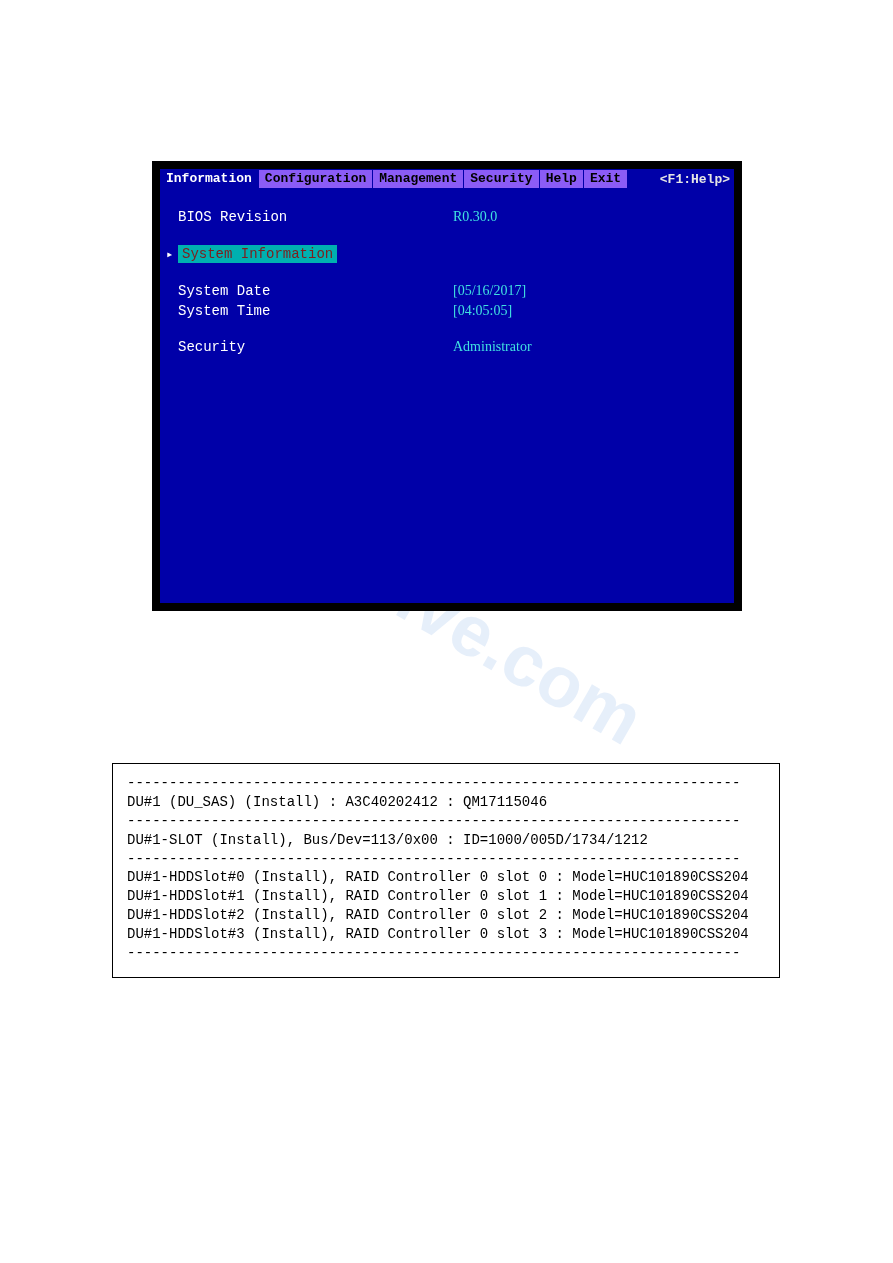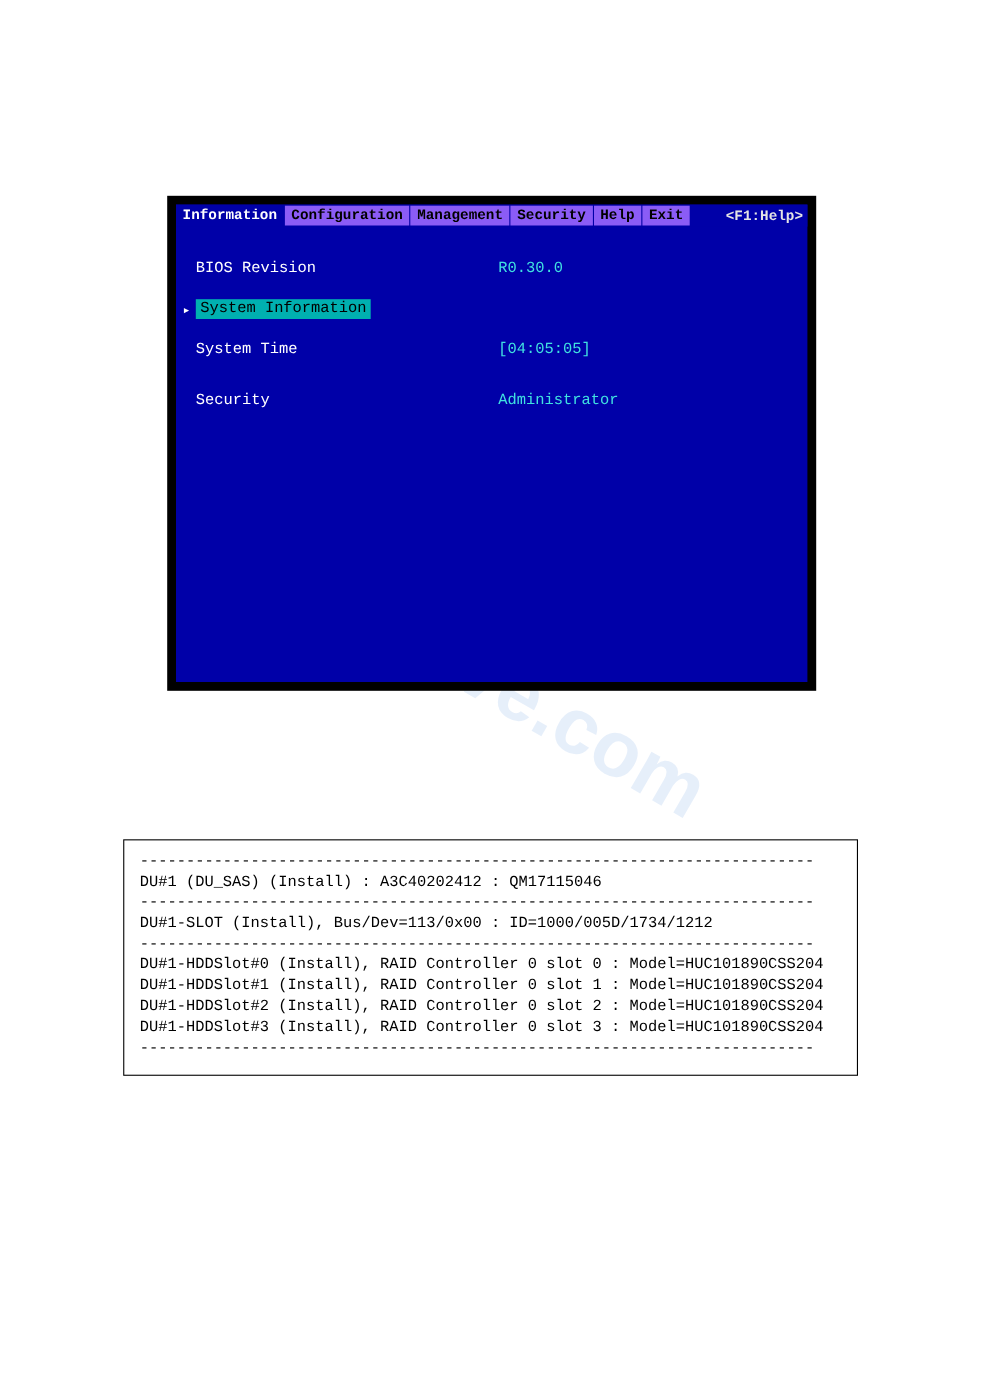--- a/index.html
+++ b/index.html
@@ -7,21 +7,21 @@
     padding: 0;
     background: #ffffff;
     width: 893px;
     height: 1263px;
     font-family: "Courier New", monospace;
     position: relative;
   }
   .bios-window {
     position: absolute;
     left: 152px;
-    top: 178px;
+    top: 161px;
     width: 590px;
     height: 450px;
     background: #000000;
     padding: 8px;
     box-sizing: border-box;
   }
   .bios-inner {
     width: 100%;
     height: 100%;
     background: #0000a8;
@@ -57,46 +57,46 @@
   .bios-body {
     flex: 1;
     padding: 20px 18px;
     color: #ffffff;
     font-size: 14px;
     position: relative;
   }
   .bios-row {
     display: flex;
     margin-bottom: 4px;
-    margin-top: 10px;
   }
   .bios-label {
     width: 275px;
   }
   .bios-value {
     flex: 1;
   }
   .bios-selected-row {
     display: flex;
     align-items: center;
     margin: 20px 0 20px -12px;
   }
   .bios-arrow {
     color: #ffffff;
     width: 12px;
     text-align: left;
     font-size: 12px;
   }
   .bios-selected {
     background: #00b0b0;
-    color: #000000;
+    color: #7f1d1d;
     padding: 1px 4px;
   }
   .value-cyan {
     color: #40e0e0;
+    font-family: Liberation Serif, serif;
   }
   .watermark {
     position: absolute;
     left: 140px;
     top: 340px;
     width: 560px;
     height: 520px;
     pointer-events: none;
     opacity: 0.12;
     transform: rotate(30deg);
@@ -150,20 +150,24 @@
         <div class="bios-label">BIOS Revision</div>
         <div class="bios-value value-cyan">R0.30.0</div>
       </div>
 
       <div class="bios-selected-row">
         <span class="bios-arrow">▸</span>
         <span class="bios-selected">System Information</span>
       </div>
 
       <div class="bios-row">
+        <div class="bios-label">System Date</div>
+        <div class="bios-value value-cyan">[05/16/2017]</div>
+      </div>
+      <div class="bios-row">
         <div class="bios-label">System Time</div>
         <div class="bios-value value-cyan">[04:05:05]</div>
       </div>
 
       <div style="height:16px"></div>
 
       <div class="bios-row">
         <div class="bios-label">Security</div>
         <div class="bios-value value-cyan">Administrator</div>
       </div>

